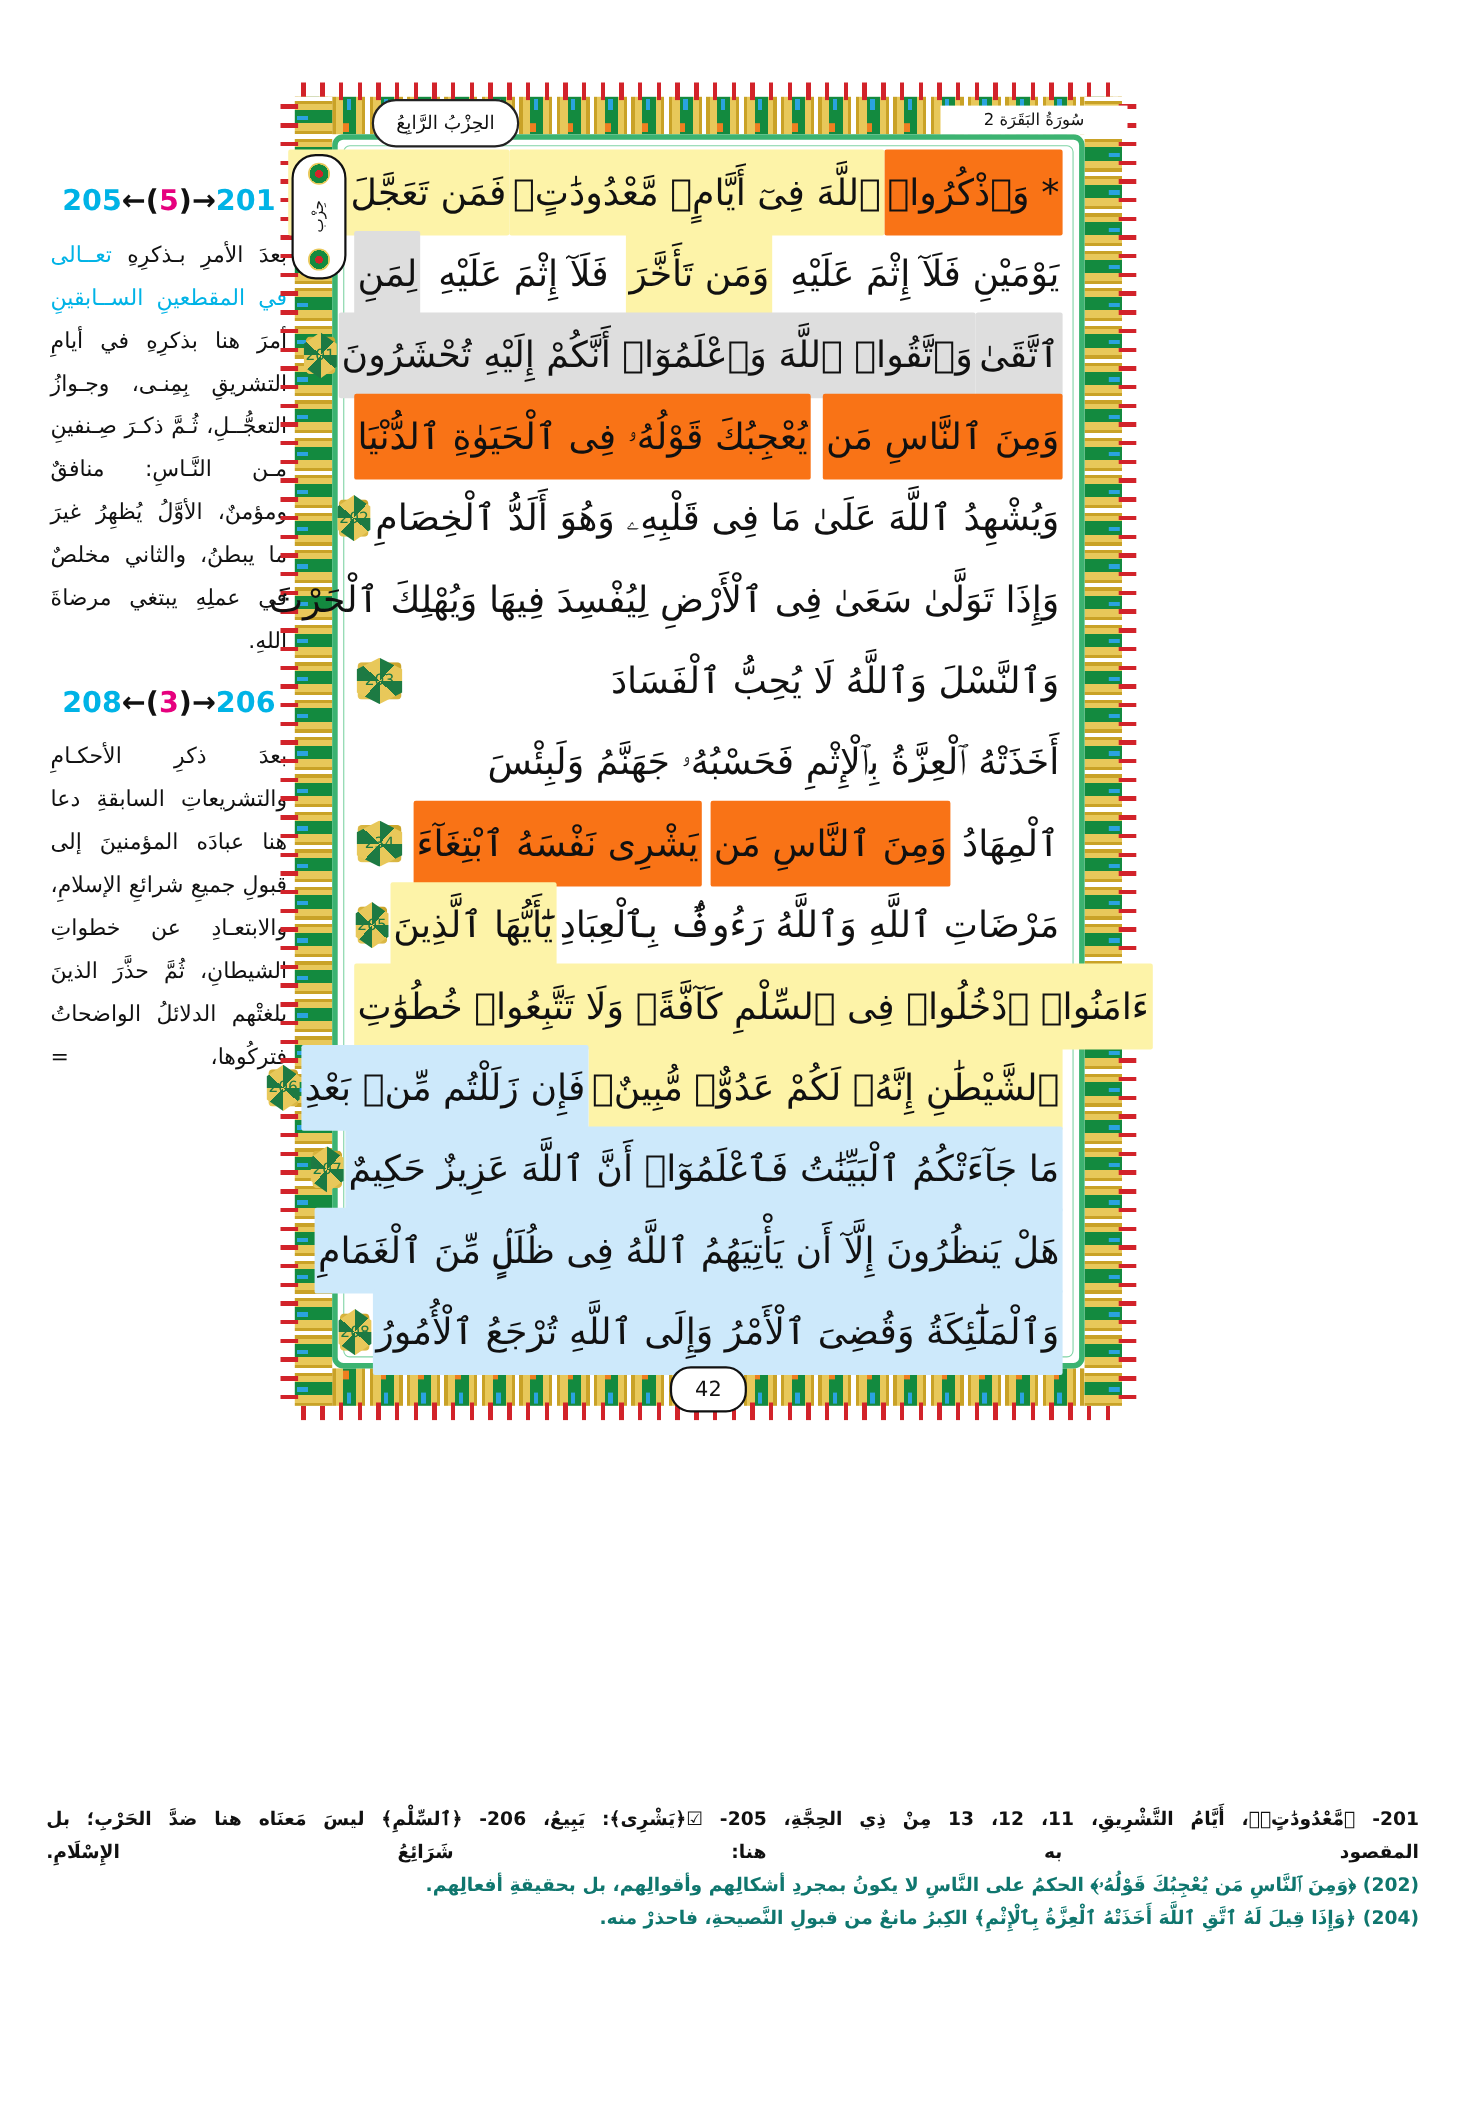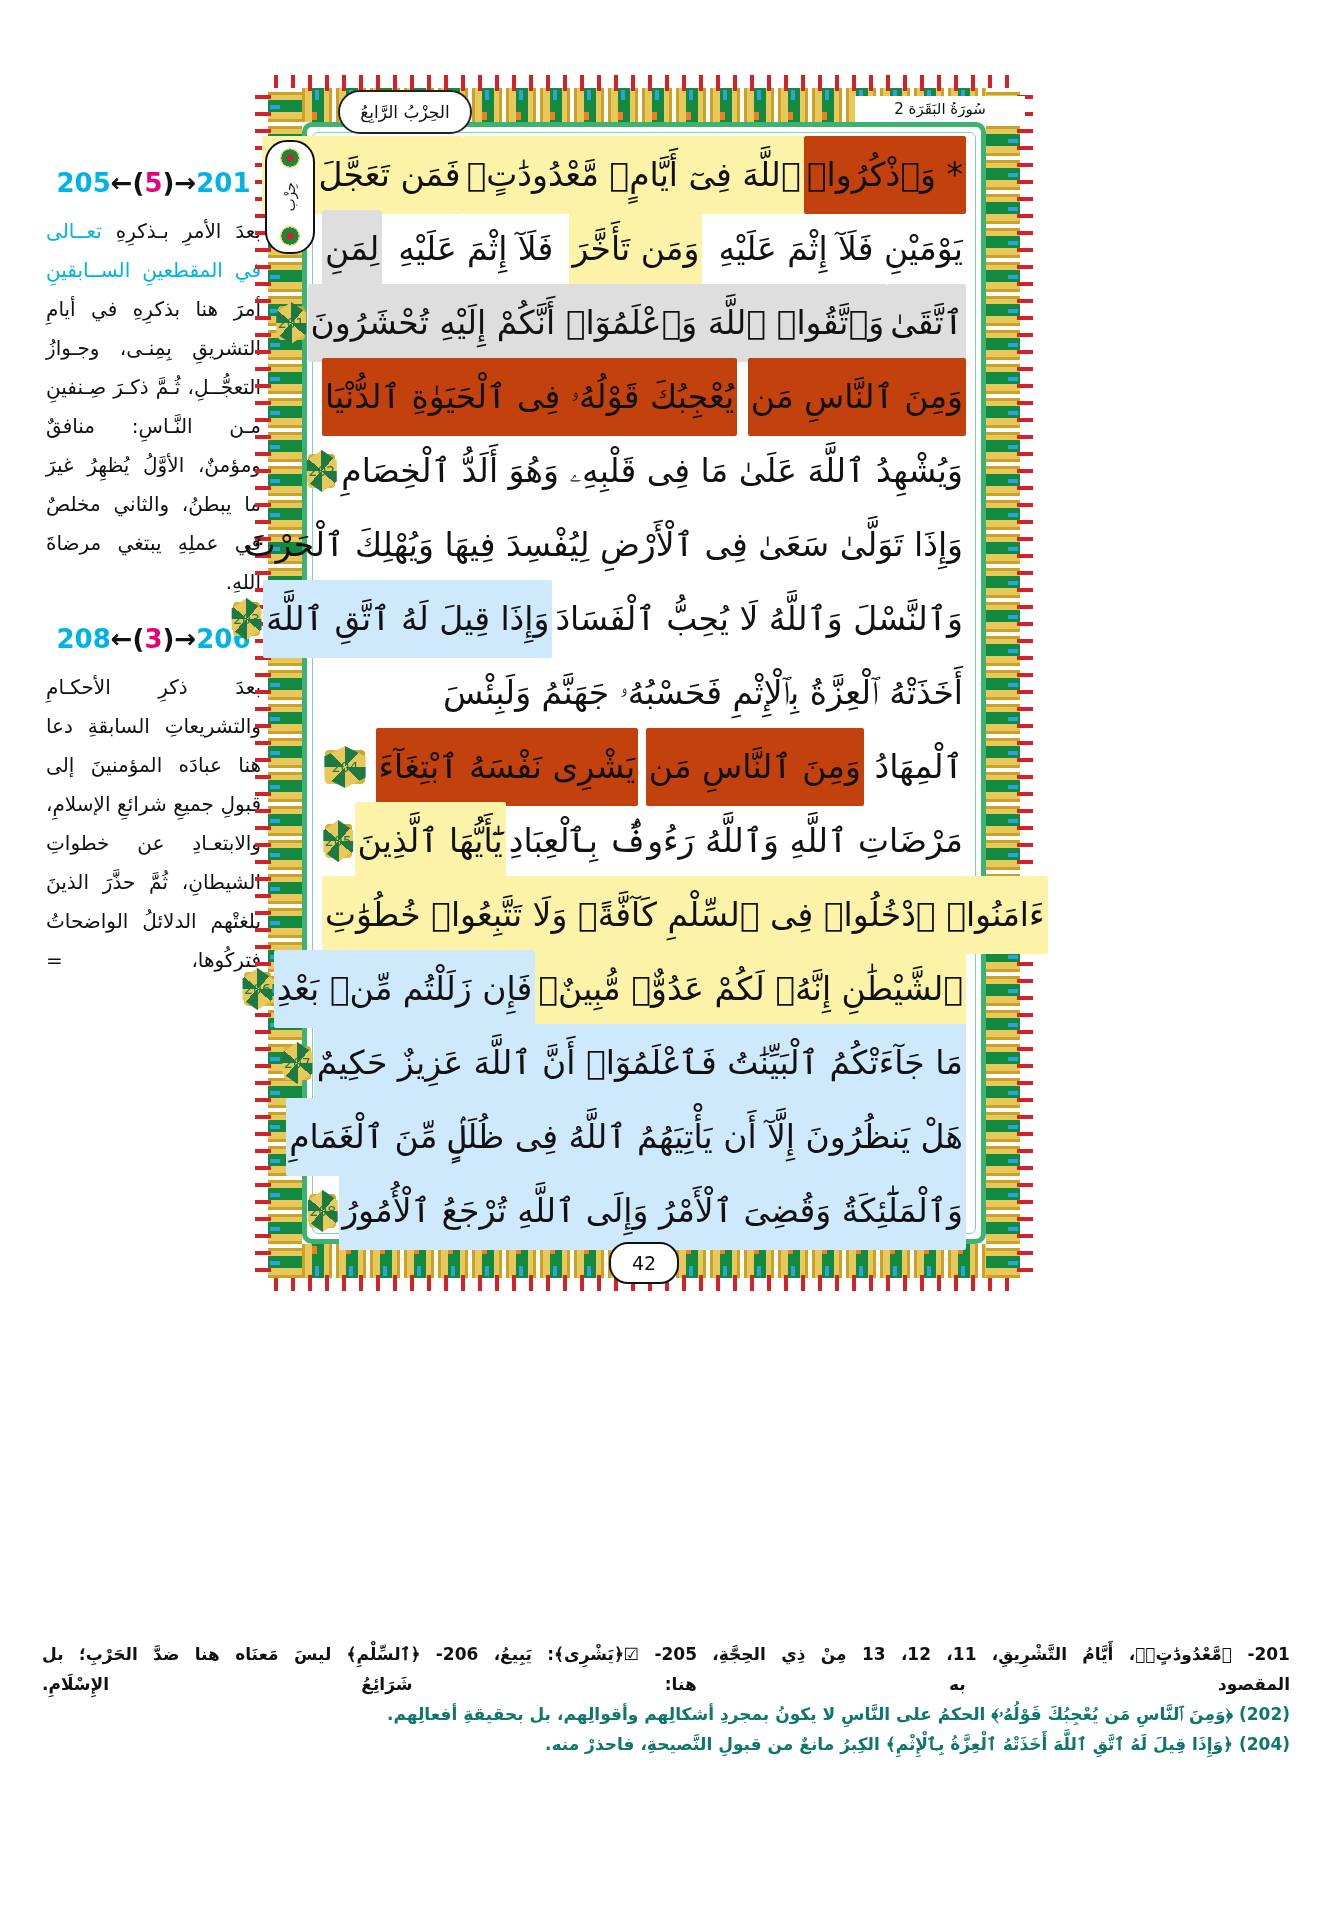--- a/index.html
+++ b/index.html
@@ -144,21 +144,21 @@
   }
   .ayah-line{
     position:relative;height:74px;line-height:74px;
     font-size:33px;color:#111;white-space:nowrap;
     font-family:"DejaVu Sans","Liberation Sans",sans-serif;
     display:flex;align-items:center;justify-content:space-between;
   }
   .seg{padding:2px 3px;border-radius:2px;display:inline-block;}
   .hl-yellow{background:#fdf3a8;}
   .hl-gray{background:#dedede;}
-  .hl-pink{background:#c2410c;}
+  .hl-pink{background:#f97316;}
   .hl-blue{background:#cde9fb;}
   .hl-none{background:transparent;}
 
   .ayah-mark{
     display:inline-block;width:40px;height:34px;line-height:34px;
     text-align:center;font-size:14px;color:#1d7a43;
     background:
       radial-gradient(circle at 50% 50%, #fff 0 58%, transparent 59%),
       linear-gradient(45deg,#e8c85a,#c9a227);
     border-radius:4px;transform:rotate(0deg);
@@ -311,35 +311,34 @@
         </div>
       </div>
       <div class="ayah-line">
         <div style="display: flex; align-items: center; width: 100%; justify-content: space-between;">
           <span class="seg hl-none">وَإِذَا تَوَلَّىٰ سَعَىٰ فِى ٱلْأَرْضِ لِيُفْسِدَ فِيهَا وَيُهْلِكَ ٱلْحَرْثَ</span>
         </div>
       </div>
       <div class="ayah-line">
         <div style="display: flex; align-items: center; width: 100%; justify-content: space-between;">
           <span class="seg hl-none">وَٱلنَّسْلَ وَٱللَّهُ لَا يُحِبُّ ٱلْفَسَادَ</span>
-          <span class="seg hl-blue">وَإِذَا قِيلَ لَهُ ٱتَّقِ ٱللَّهَ</span>
           <span class="ayah-mark">203</span>
         </div>
       </div>
       <div class="ayah-line">
         <div style="display: flex; align-items: center; width: 100%; justify-content: space-between;">
           <span class="seg hl-none">أَخَذَتْهُ ٱلْعِزَّةُ بِٱلْإِثْمِ فَحَسْبُهُۥ جَهَنَّمُ وَلَبِئْسَ</span>
         </div>
       </div>
       <div class="ayah-line">
         <div style="display: flex; align-items: center; width: 100%; justify-content: space-between;">
           <span class="seg hl-none">ٱلْمِهَادُ</span>
           <span class="seg hl-pink">وَمِنَ ٱلنَّاسِ مَن</span>
           <span class="seg hl-pink">يَشْرِى نَفْسَهُ ٱبْتِغَآءَ</span>
-          <span class="ayah-mark">204</span>
+          <span class="ayah-mark">234</span>
         </div>
       </div>
       <div class="ayah-line">
         <div style="display: flex; align-items: center; width: 100%; justify-content: space-between;">
           <span class="seg hl-none">مَرْضَاتِ ٱللَّهِ وَٱللَّهُ رَءُوفٌۢ بِٱلْعِبَادِ</span>
           <span class="seg hl-yellow">يَٰٓأَيُّهَا ٱلَّذِينَ</span>
           <span class="ayah-mark">205</span>
         </div>
       </div>
       <div class="ayah-line">

